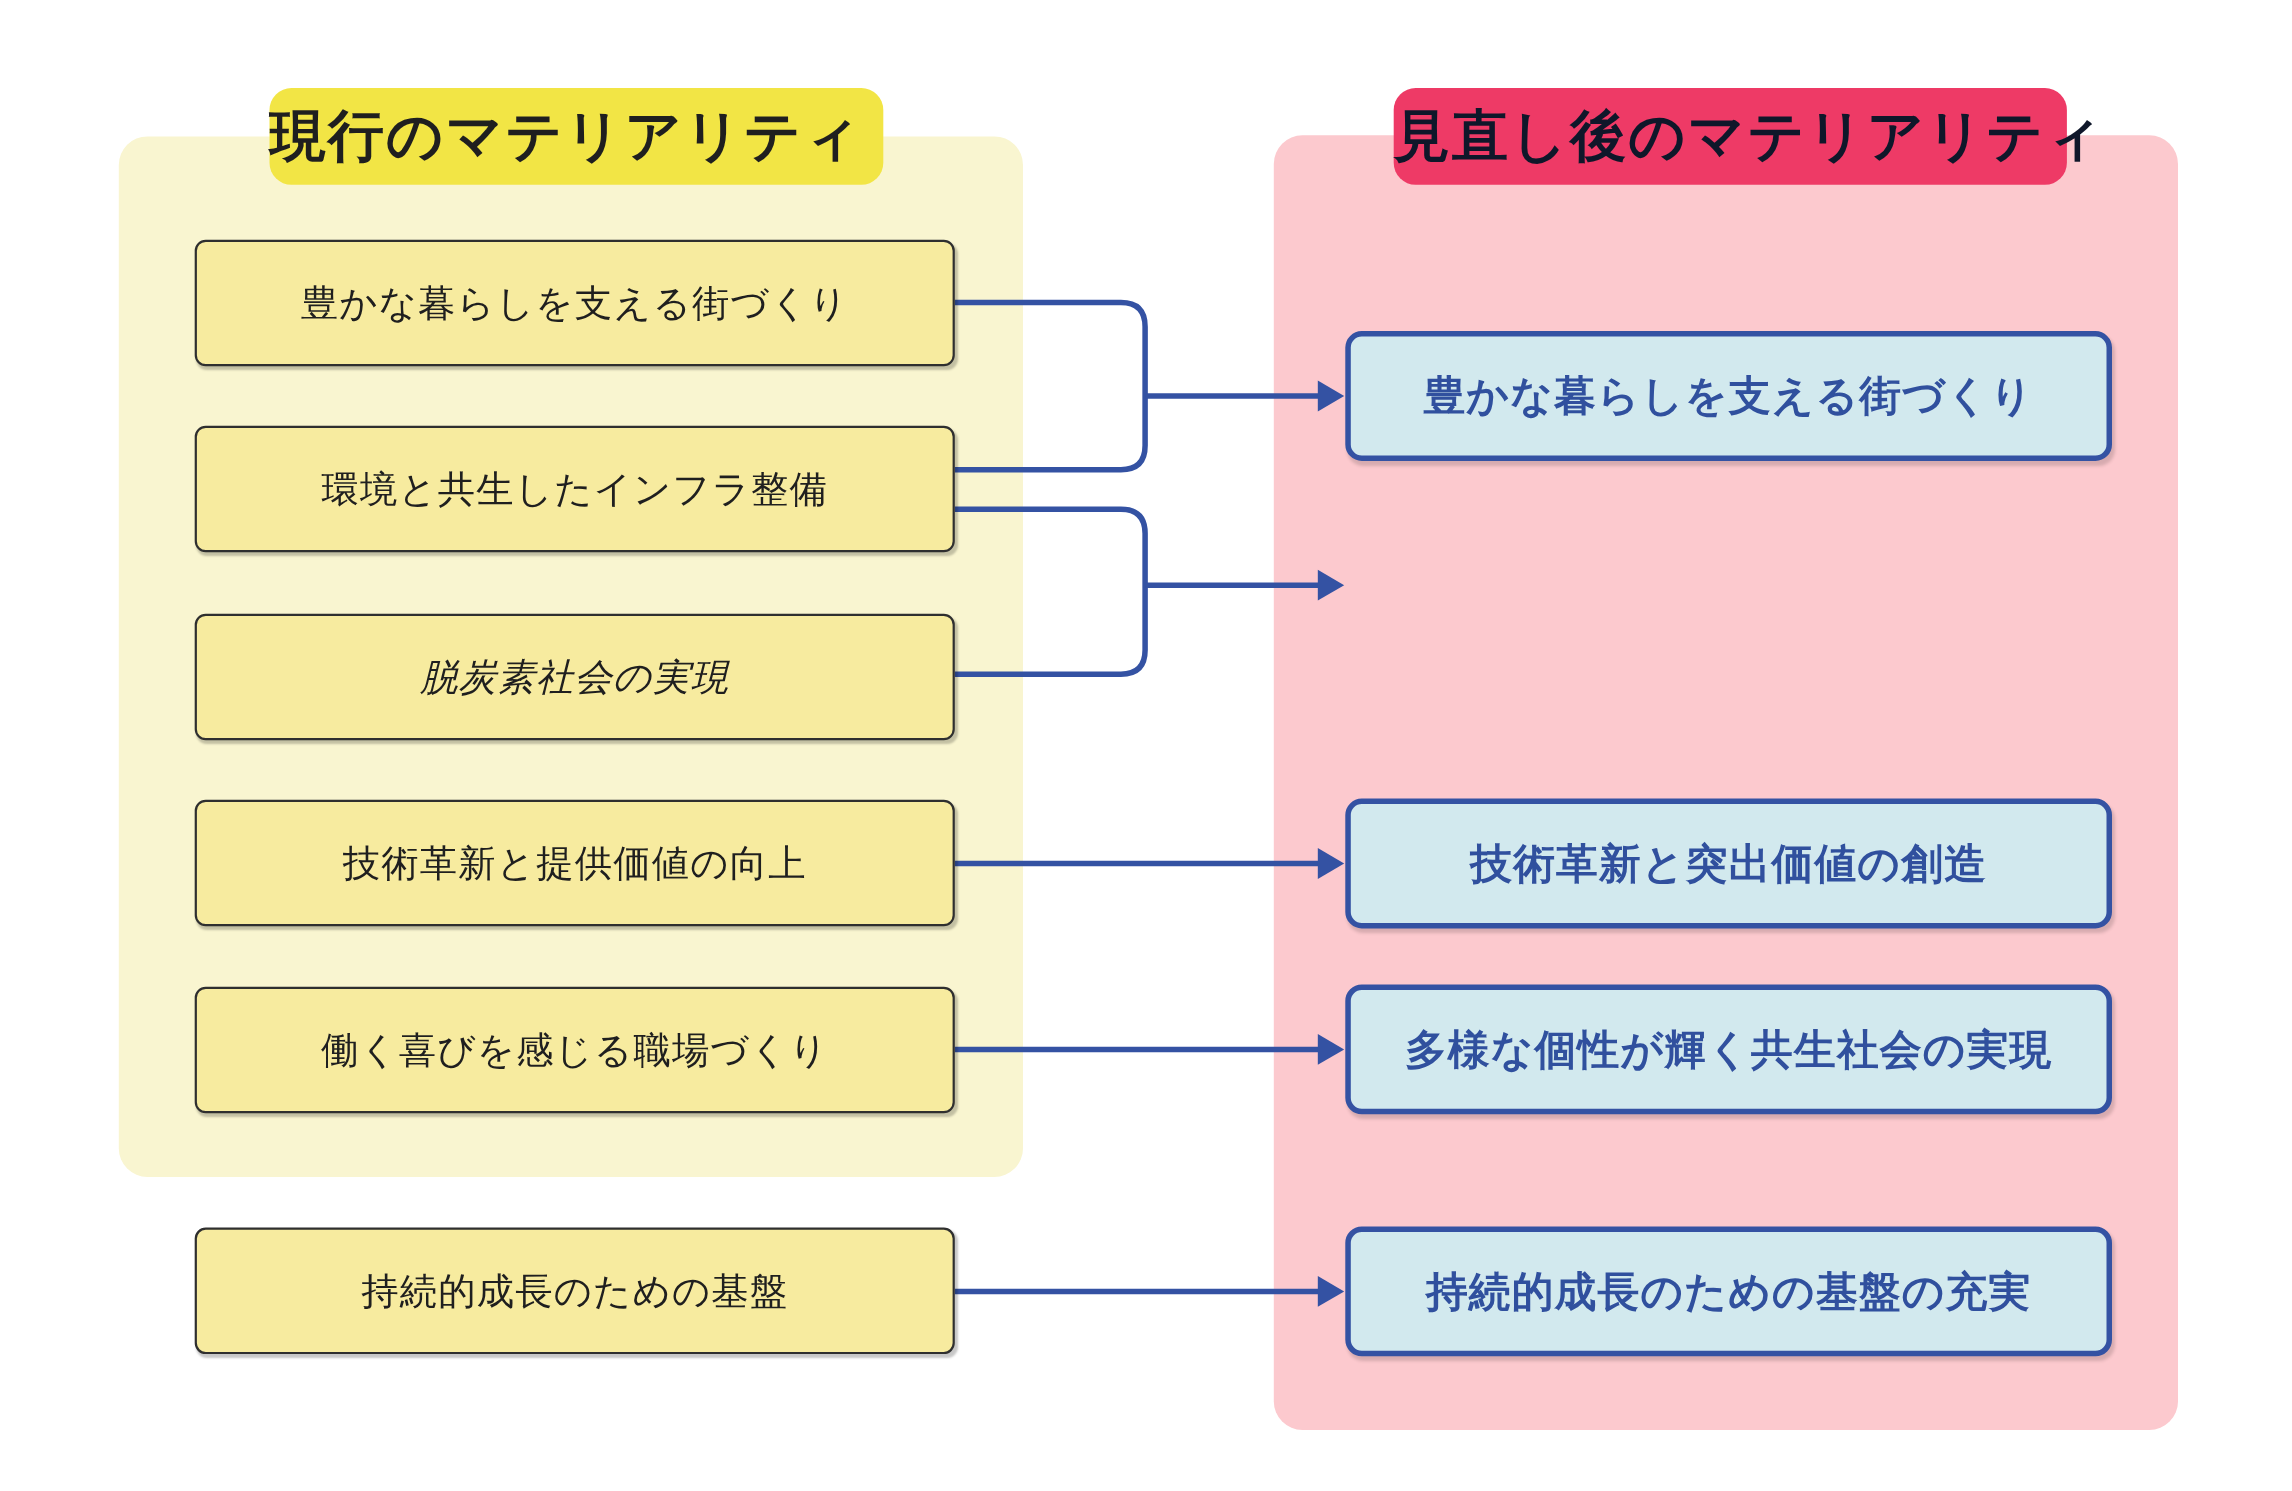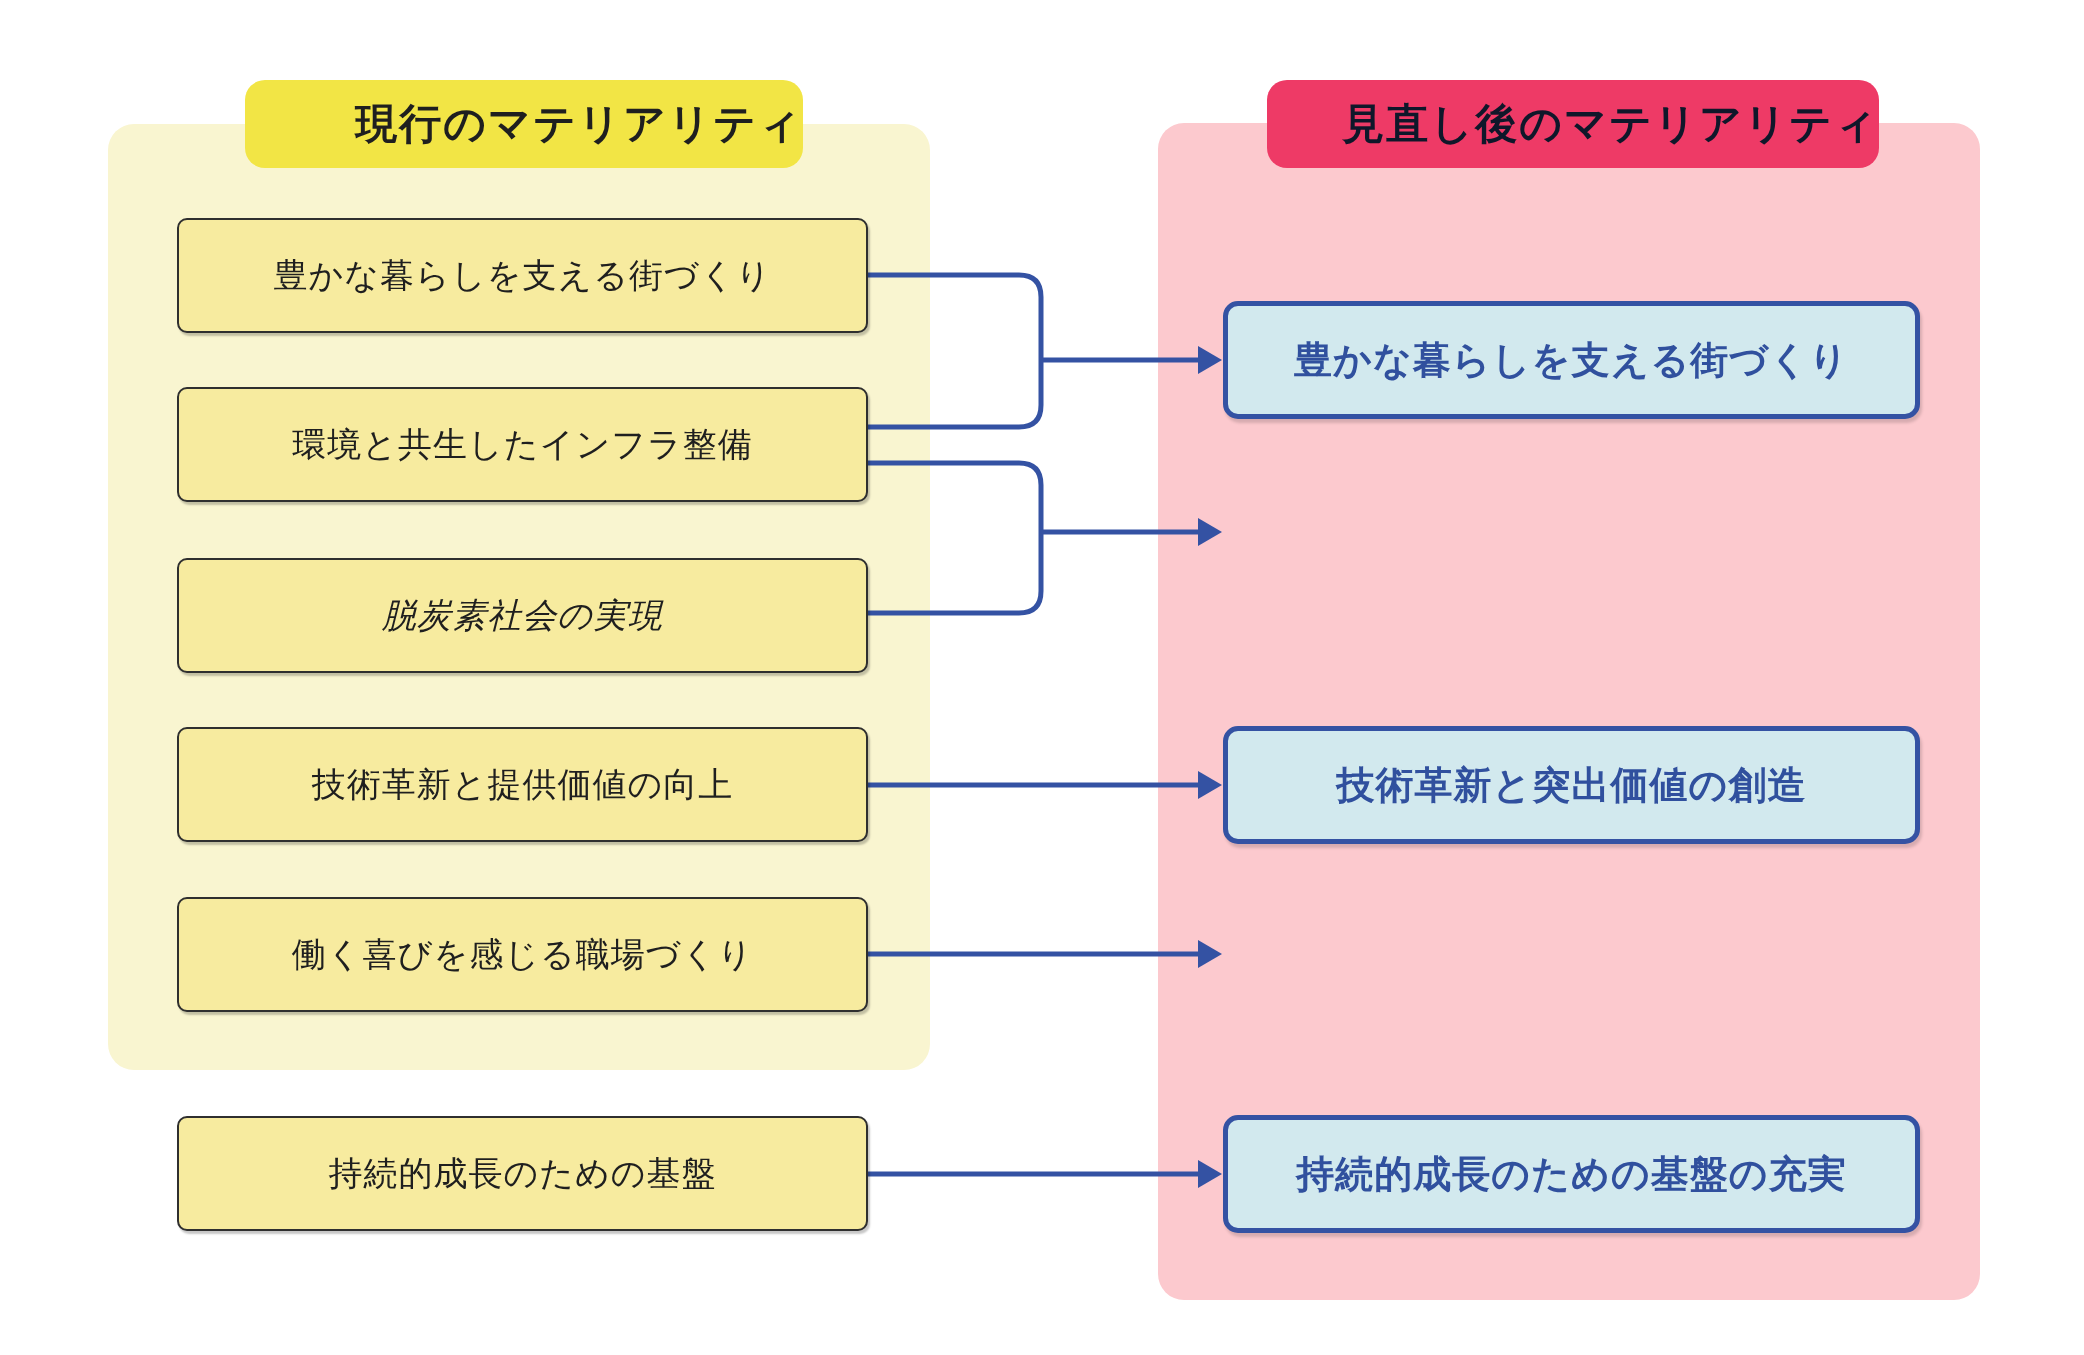--- a/index.html
+++ b/index.html
@@ -5,22 +5,22 @@
   html,body{margin:0;padding:0;background:#ffffff;}
   .canvas{
     position:relative;width:2084px;height:1355px;background:#ffffff;overflow:hidden;
     font-family:"Liberation Sans","DejaVu Sans",sans-serif;
   }
   .panel{position:absolute;border-radius:26px;}
   .panel.left{left:108px;top:124px;width:822px;height:946px;background:var(--left-panel-bg,#f9f5d0);}
   .panel.right{left:1158px;top:123px;width:822px;height:1177px;background:var(--right-panel-bg,#fcc9ce);}
   .pill{
     position:absolute;top:80px;height:88px;border-radius:20px;
-    display:flex;align-items:center;justify-content:flex-end;
-    font-size:42px;font-weight:700;letter-spacing:2px;white-space:nowrap;
+    display:flex;align-items:center;justify-content:flex-start;
+    font-size:51px;font-weight:700;letter-spacing:2px;white-space:nowrap;
   }
   .pill.left{left:245px;width:558px;background:var(--left-pill-bg,#f2e545);color:var(--left-title-color,#1f1f1f);}
   .pill.right{left:1267px;width:612px;background:var(--right-pill-bg,#ee3a66);color:#0f172a;}
   .mbox{
     position:absolute;display:flex;align-items:center;justify-content:center;
     text-align:center;white-space:nowrap;box-sizing:border-box;
   }
   .mbox.src{
     left:177px;width:691px;height:115px;
     background:var(--left-box-bg,#f7eb9f);
@@ -98,17 +98,20 @@
   <div class="mbox src b6">
     <span>持続的成長のための基盤</span>
   </div>
 
   <div class="mbox dst b1">
     <span>豊かな暮らしを支える街づくり</span>
   </div>
   <div class="mbox dst b3">
     <span>技術革新と突出価値の創造</span>
   </div>
+  <div class="mbox dst b4">
+    <span>多様な個性が輝く共生社会の実現</span>
+  </div>
   <div class="mbox dst b5">
     <span>持続的成長のための基盤の充実</span>
   </div>
 
 </div>
 
 </body></html>

